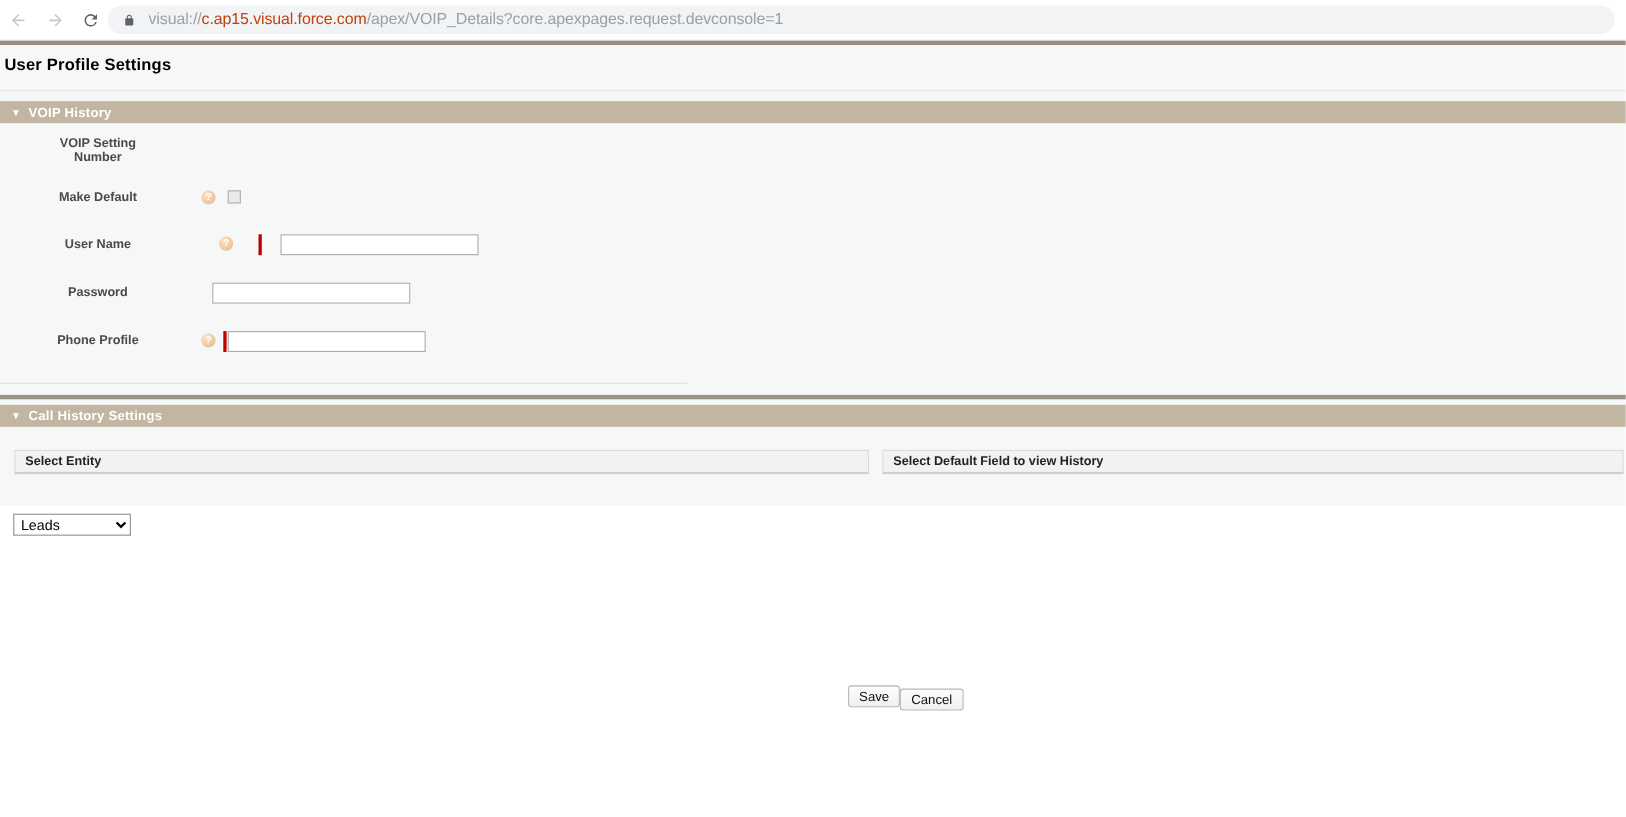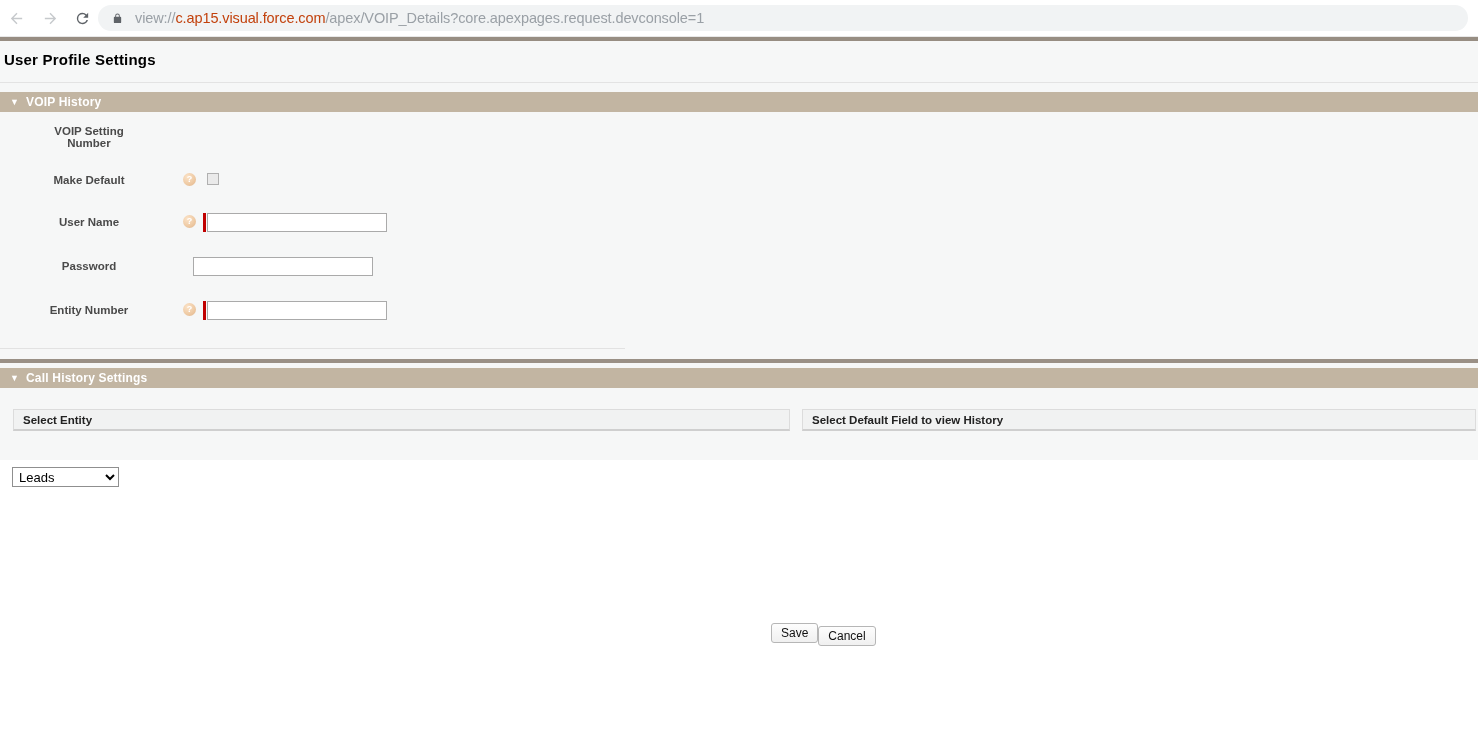--- a/index.html
+++ b/index.html
@@ -221,21 +221,21 @@
     -webkit-appearance: none;
     appearance: none;
     border: 1px solid #b0b0b0;
     background: #eaeaea;
     cursor: pointer;
     flex: 0 0 auto;
   }
 
   #row-voip-number   { top: 80px; }
   #row-make-default  { top: 129px; }
-  #row-user-name     { top: 171px; }
+  #row-user-name     { top: 171px; gap: 16px; }
   #row-password      { top: 215px; }
   #row-phone-number  { top: 259px; }
 
   .label-wrap-two {
     line-height: 12px;
   }
 
   
   .col-header {
     position: absolute;
@@ -314,21 +314,21 @@
   <div class="nav-btn" id="reload-button">
     <svg width="17" height="17" viewBox="0 0 24 24">
       <path d="M17.65 6.35A7.96 7.96 0 0 0 12 4a8 8 0 1 0 7.73 10h-2.08A6 6 0 1 1 12 6c1.66 0 3.14.69 4.22 1.78L13 11h7V4z" fill="#5f6368"></path>
     </svg>
   </div>
 
   <div class="omnibox">
     <svg id="lock-icon" viewBox="0 0 24 24">
       <path d="M18 8h-1V6a5 5 0 0 0-10 0v2H6a2 2 0 0 0-2 2v10a2 2 0 0 0 2 2h12a2 2 0 0 0 2-2V10a2 2 0 0 0-2-2zM9 6a3 3 0 0 1 6 0v2H9V6z" fill="#5f6368"></path>
     </svg>
-    <div id="url-text"><span class="scheme">view://</span><span class="host">c.ap15.visual.force.com</span><span class="path">/apex/VOIP_Details?core.apexpages.request.devconsole=1</span></div>
+    <div id="url-text"><span class="scheme">visual://</span><span class="host">c.ap15.visual.force.com</span><span class="path">/apex/VOIP_Details?core.apexpages.request.devconsole=1</span></div>
   </div>
 </div>
 
 <div id="page-root">
 
   <div id="top-rule"></div>
 
   <div id="content-area">
 
     <div id="page-title">User Profile Settings</div>
@@ -361,21 +361,21 @@
       <input type="text" class="text-input" id="user-name-input" value="" style="">
     </div>
 
     <div class="form-row" id="row-password">
       <div class="field-label">Password</div>
       <div class="spacer-bar"></div>
       <input type="text" class="text-input" id="password-input" style="margin-left: 5px;" value="">
     </div>
 
     <div class="form-row" id="row-phone-number">
-      <div class="field-label">Entity Number</div>
+      <div class="field-label">Phone Profile</div>
       <div class="help-icon">?</div>
       <div class="required-bar"></div>
       <input type="text" class="text-input" id="phone-number-input" value="" style="">
     </div>
 
     <div id="form-bottom-rule"></div>
 
     <div id="call-history-divider"></div>
 
     <div class="section-bar" id="call-history-section-bar">

